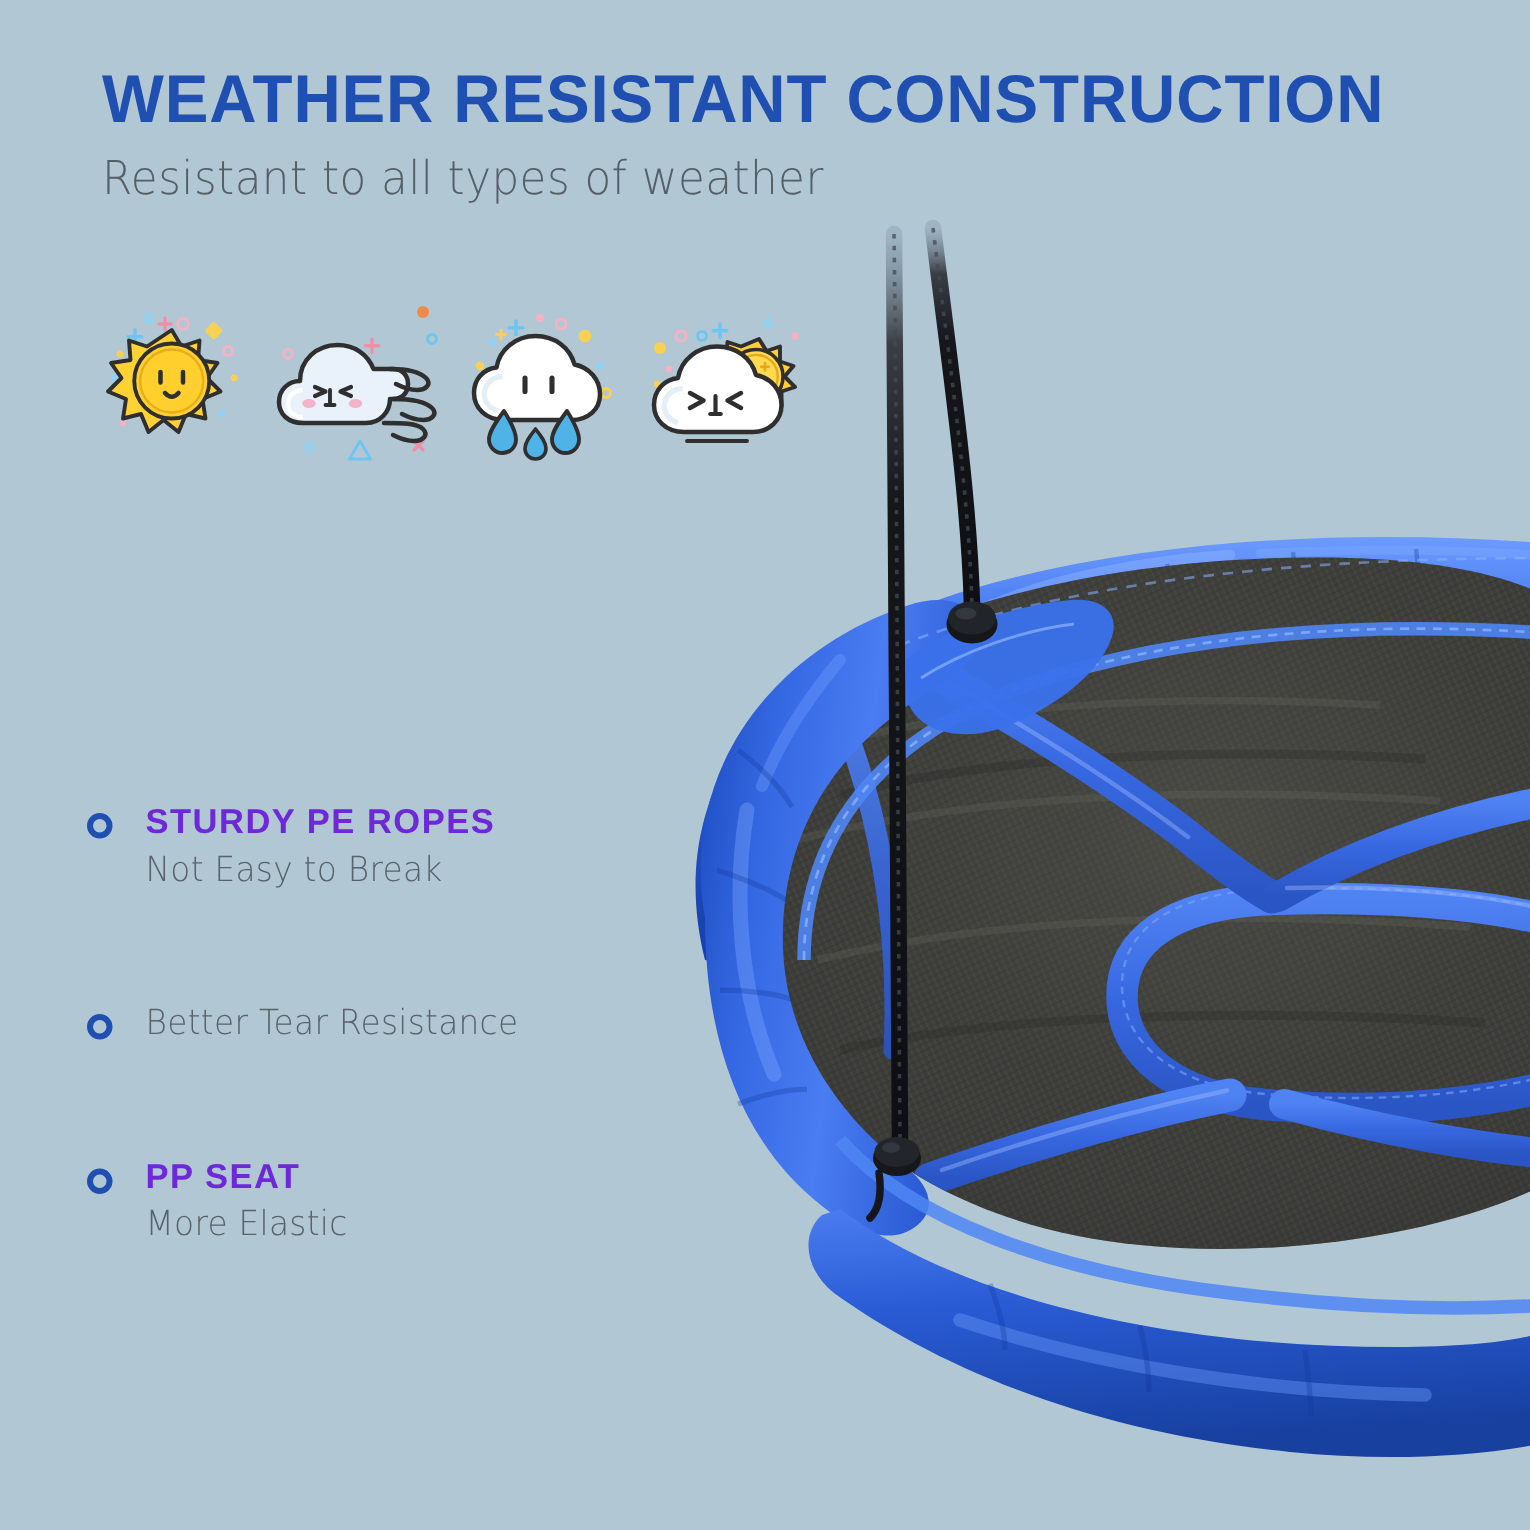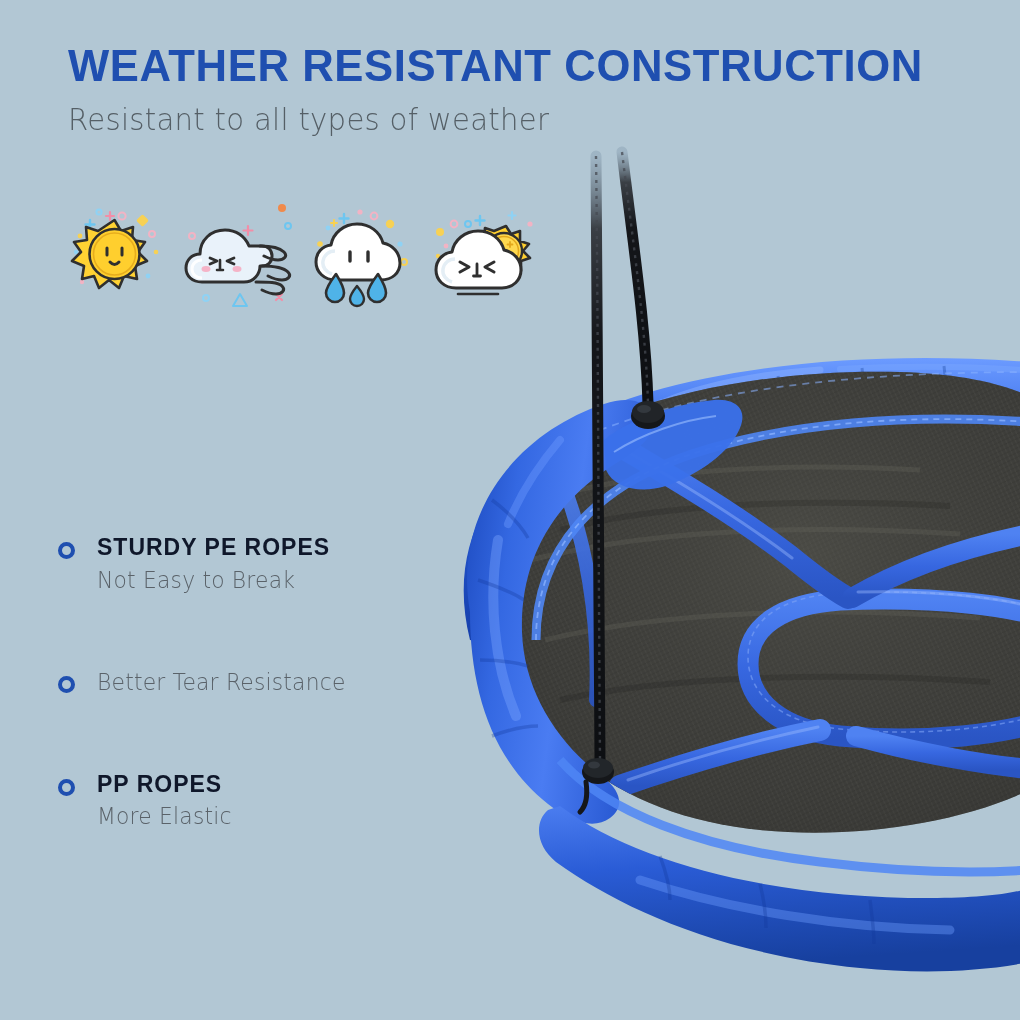--- a/index.html
+++ b/index.html
@@ -93,21 +93,21 @@
     height: 17px;
     border: 4px solid #1f4fb0;
     border-radius: 50%;
     box-sizing: border-box;
   }
   .feature-title {
     font-family: "Liberation Sans", sans-serif;
     font-weight: bold;
     font-size: 23px;
     letter-spacing: 1.0px;
-    color: #0f172a;
+    color: #6d28d9;
     line-height: 1.12;
     white-space: nowrap;
   }
   .feature-sub {
     margin-top: 6px;
     font-family: "DejaVu Sans", sans-serif;
     font-weight: 300;
     font-size: 23px;
     color: #5a6269;
     letter-spacing: 0.2px;
@@ -492,19 +492,19 @@
       <div class="feature-sub">Not Easy to Break</div>
     </div>
 
     <div class="feature-item">
       <span class="bullet-ring"></span>
       <div class="feature-sub">Better Tear Resistance</div>
     </div>
 
     <div class="feature-item">
       <span class="bullet-ring"></span>
-      <div class="feature-title">PP ROPES</div>
+      <div class="feature-title">PP SEAT</div>
       <div class="feature-sub">More Elastic</div>
     </div>
 
   </div>
 
 </div>
 
 </body></html>

